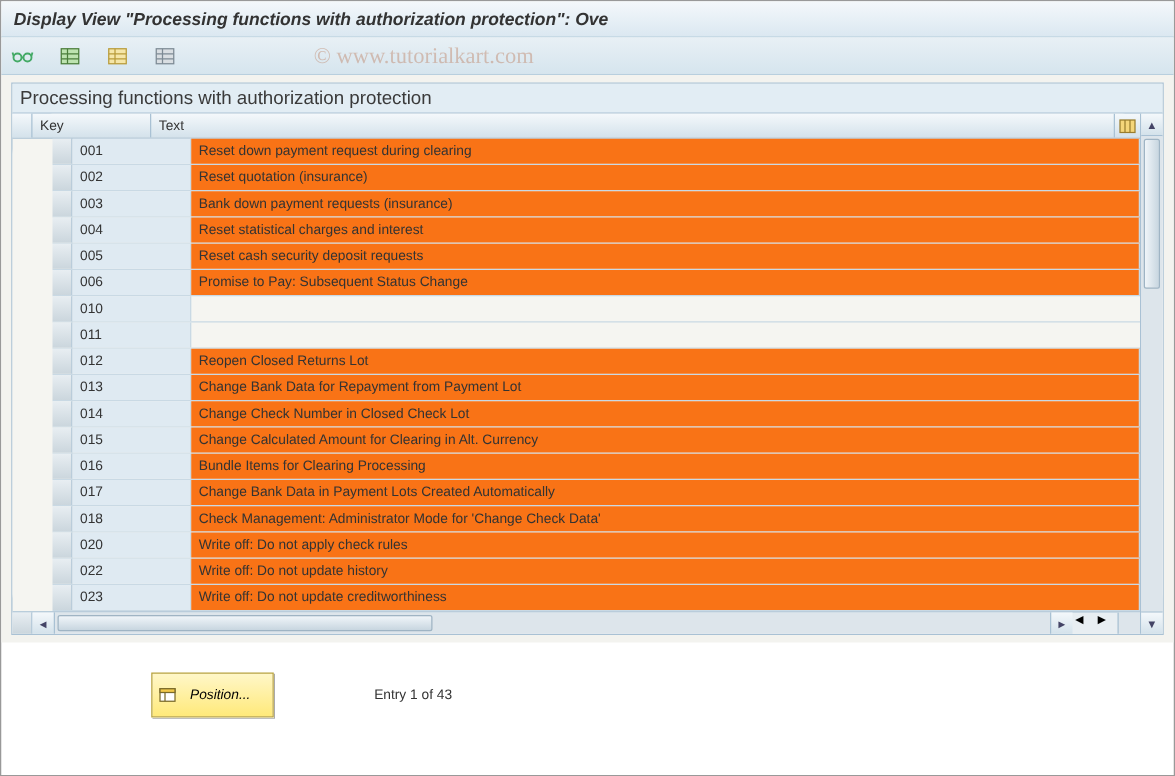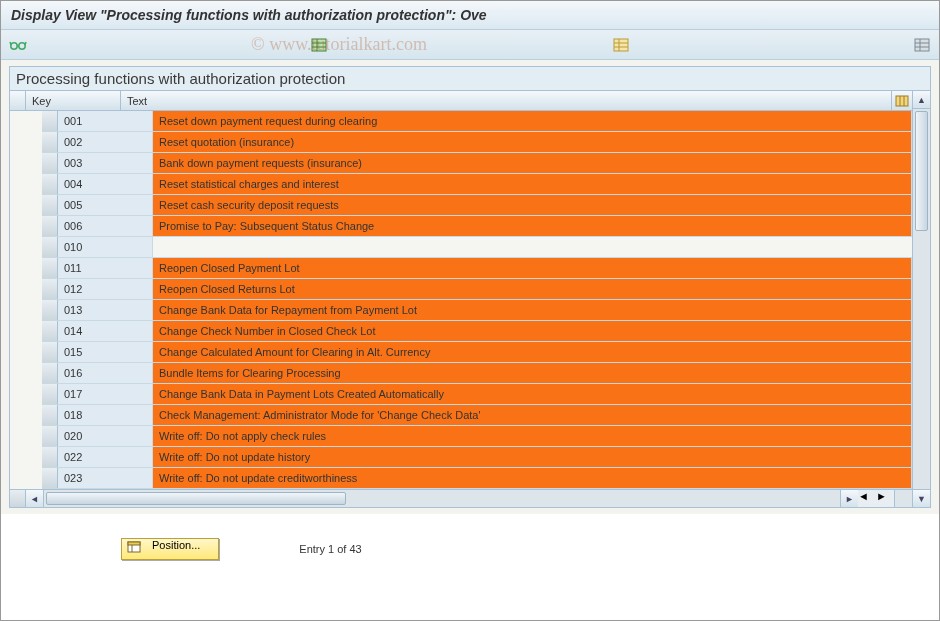--- a/index.html
+++ b/index.html
@@ -23,21 +23,20 @@
     }
     .toolbar {
       background: linear-gradient(to bottom, #e8f0f5 0%, #d6e5ee 100%);
       border-bottom: 1px solid #b8cfde;
       padding: 4px 8px;
       height: 30px;
       display: flex;
       align-items: center;
       gap: 20px;
       position: relative;
-      justify-content: space-between;
     }
     .toolbar-icon {
       width: 18px;
       height: 18px;
       display: flex;
       align-items: center;
       justify-content: center;
       cursor: pointer;
     }
     .watermark {
@@ -161,27 +160,28 @@
     }
     .hscroll-row .rnav .harrow { width:18px; }
     .hscroll-row .corner { width: 18px; background: #dde5eb; border-left:1px solid #a9c1d4;}
     .footer {
       display:flex;
       align-items:center;
       padding: 24px 120px 10px;
       gap: 80px;
     }
     .position-btn {
-      display:flex; align-items:flex-start;
+      display:flex; align-items:center;
       background: linear-gradient(to bottom, #fff7c8, #ffe97a);
       border: 1px solid #b8a13a;
-      height: 22px;
+      height: 36px;
       padding: 0 18px 0 4px;
       cursor:pointer;
       box-shadow: 1px 1px 0 #aaa;
+      font-style: italic;
     }
     .position-btn .icon {
       width:16px; height:16px; margin-right: 10px;
       display:flex; align-items:center; justify-content:center;
     }
     .entry-text { color:#333; }
   </style>
 </head>
 <body>
 
@@ -272,21 +272,20 @@
               <div class="rcell key">006</div>
               <div class="rcell text">Promise to Pay: Subsequent Status Change</div>
             </div>
             <div class="grid-row">
               <div class="rcell sel"></div>
               <div class="rcell key">010</div>
             </div>
             <div class="grid-row">
               <div class="rcell sel"></div>
               <div class="rcell key">011</div>
-              <div class="rcell text">Reopen Closed Payment Lot</div>
             </div>
             <div class="grid-row">
               <div class="rcell sel"></div>
               <div class="rcell key">012</div>
               <div class="rcell text">Reopen Closed Returns Lot</div>
             </div>
             <div class="grid-row">
               <div class="rcell sel"></div>
               <div class="rcell key">013</div>
               <div class="rcell text">Change Bank Data for Repayment from Payment Lot</div>

